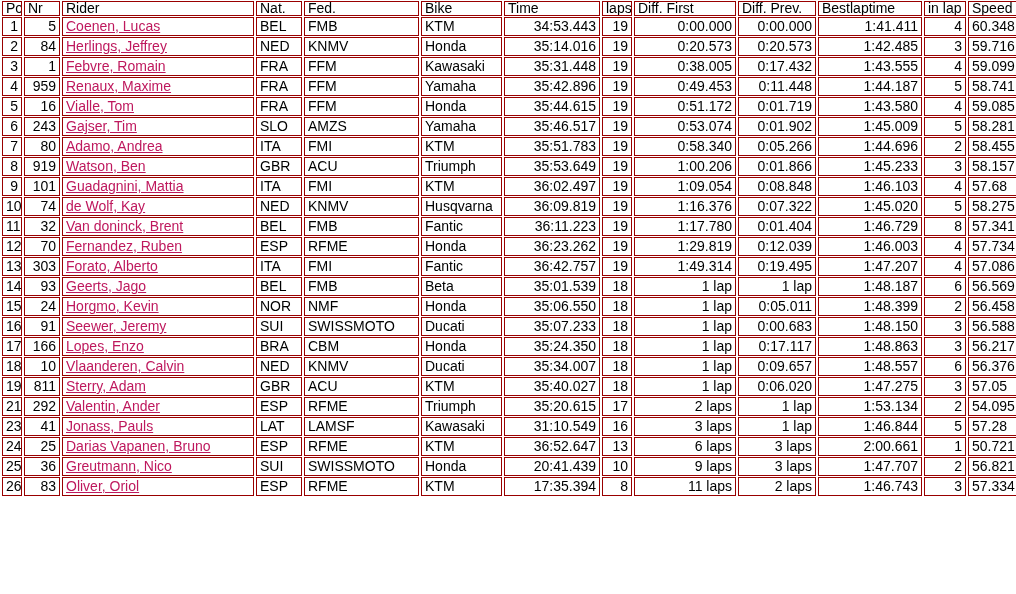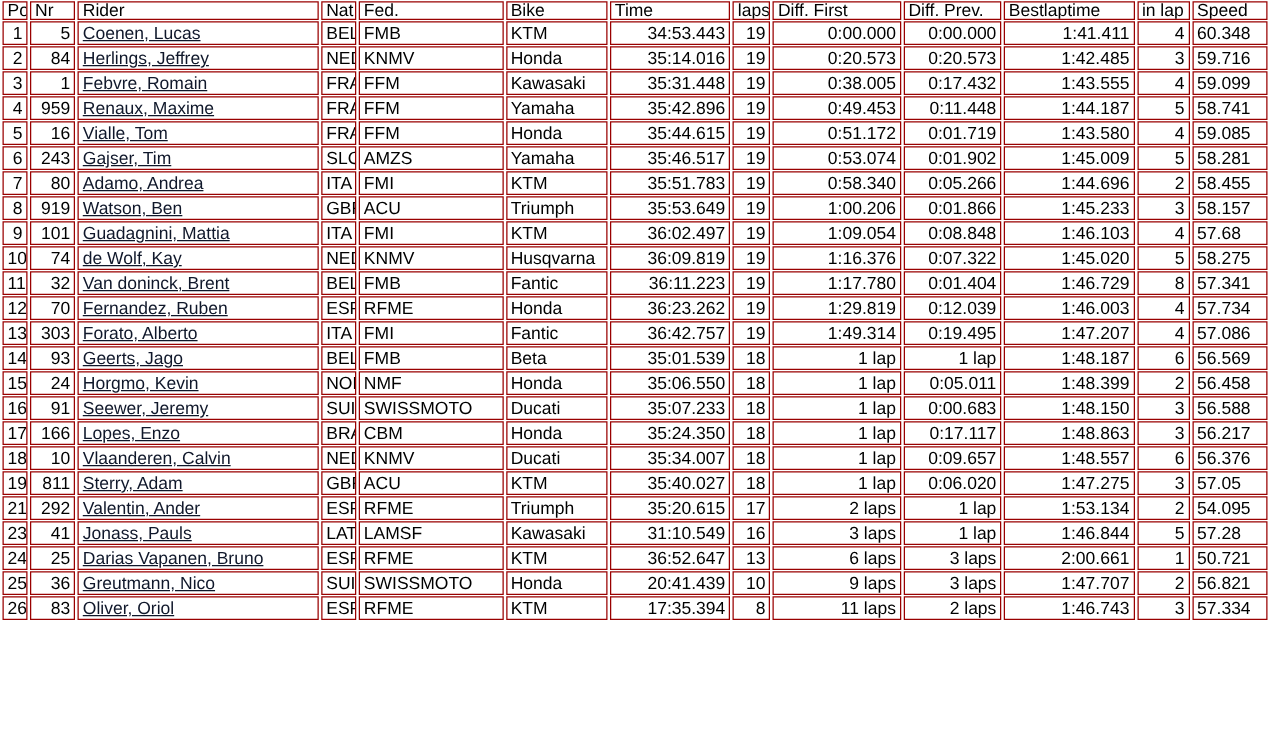--- a/index.html
+++ b/index.html
@@ -32,29 +32,29 @@
     height: 15px;
     line-height: 13px;
   }
   table.results td {
     height: 19px;
     line-height: 17px;
   }
   .ar { text-align: right; }
   .al { text-align: left; }
   a.rider {
-    color: #0f172a;
+    color: #be185d;
     text-decoration: underline;
     cursor: pointer;
   }
   
   .c0  { width: 20px; margin-top: 21px; }
   .c1  { width: 36px; }
   .c2  { width: 192px; }
-  .c3  { width: 28px; }
+  .c3  { width: 46px; }
   .c4  { width: 115px; }
   .c5  { width: 81px; margin-left: 14px; }
   .c6  { width: 96px; }
   .c7  { width: 30px; }
   .c8  { width: 102px; }
   .c9  { width: 78px; }
   .c10 { width: 104px; }
   .c11 { width: 42px; }
   .c12 { width: 60px; }
 </style>

